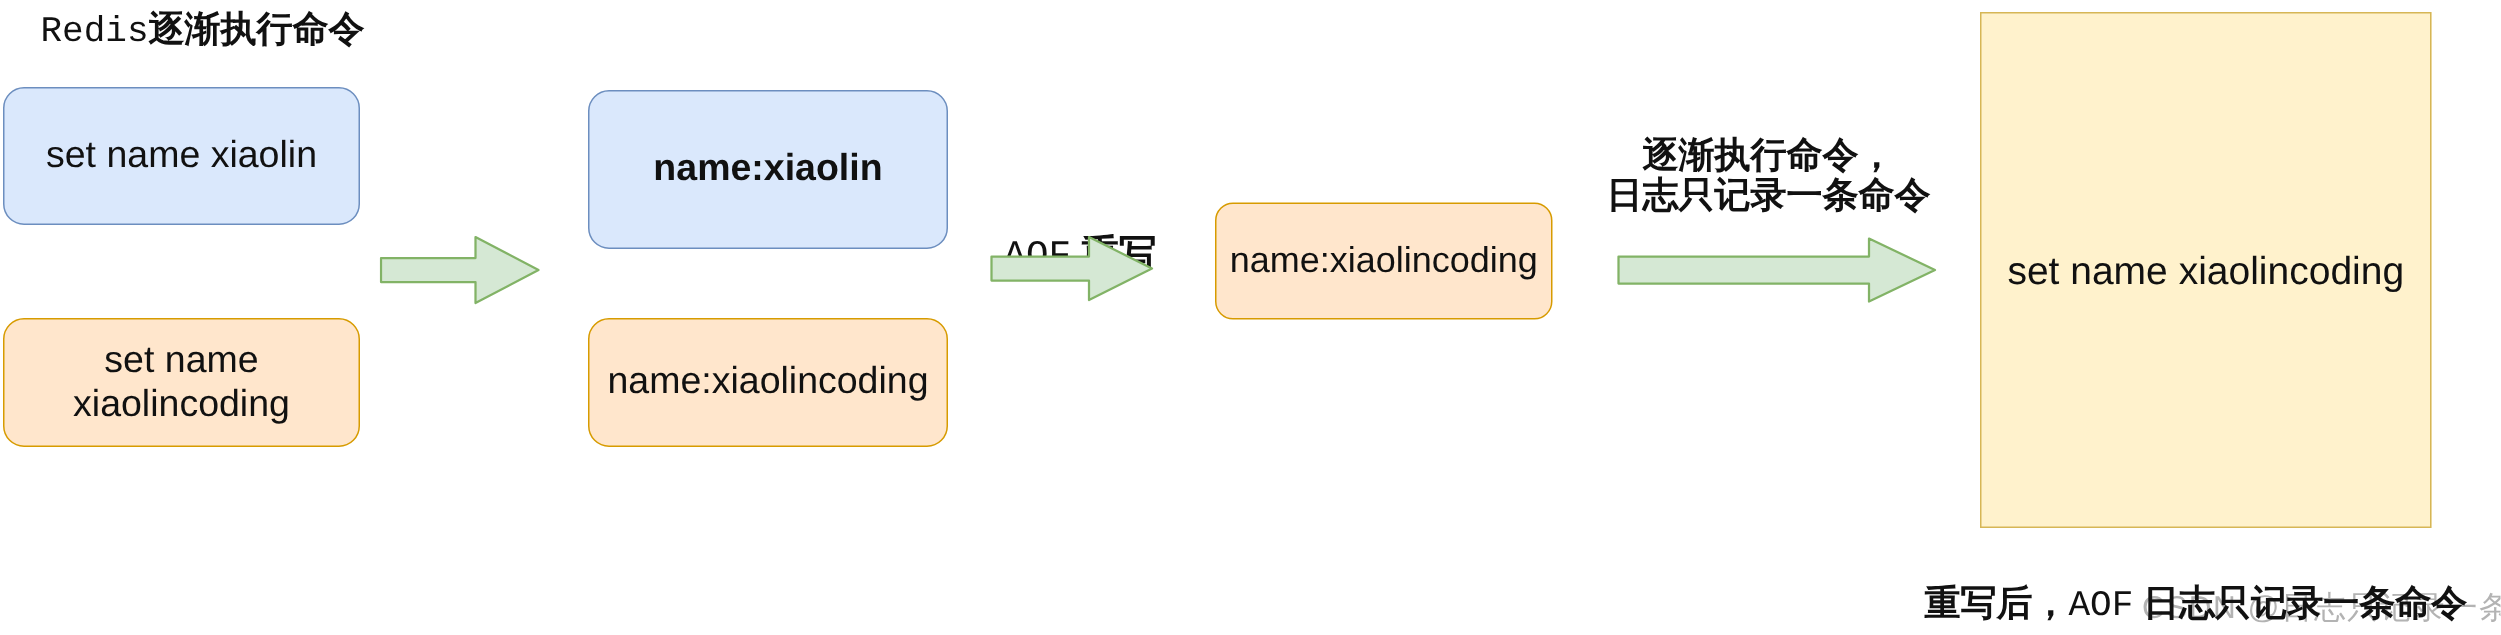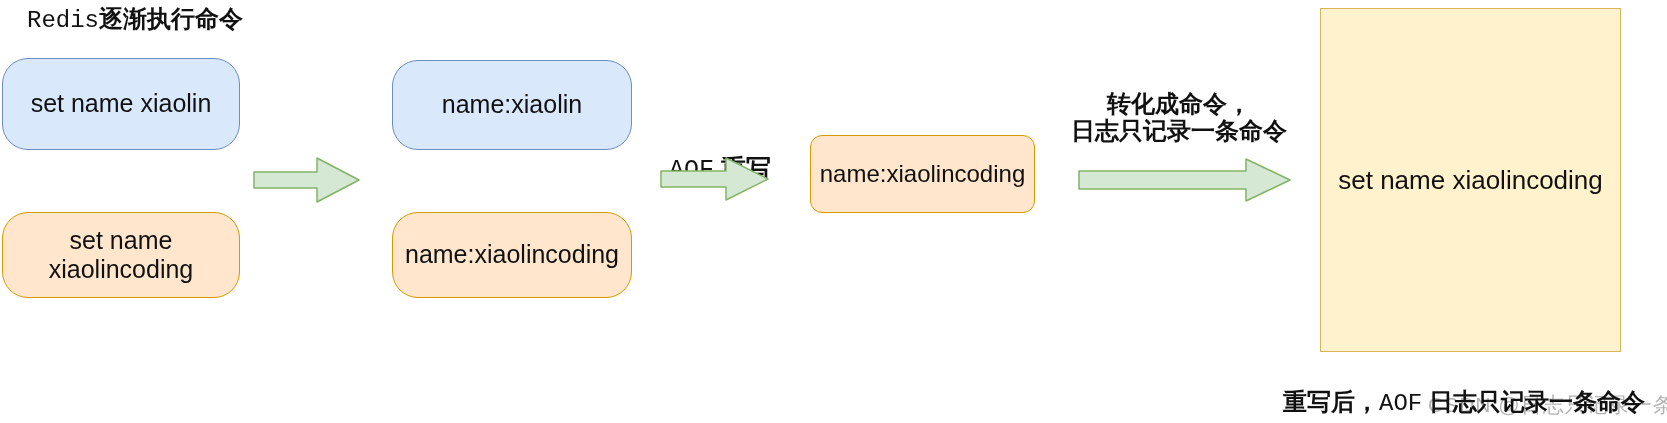--- a/index.html
+++ b/index.html
@@ -13,21 +13,21 @@
   *{margin:0;padding:0;box-sizing:border-box;}
   body{background:#ffffff;font-family:"Liberation Sans","DejaVu Sans",sans-serif;color:var(--text-color);}
   #canvas{position:relative;width:1667px;height:423px;background:#ffffff;overflow:hidden;}
 
   .title{position:absolute;font-size:24px;white-space:nowrap;}
   .mono{font-family:"Liberation Mono","DejaVu Sans Mono",monospace;font-weight:400;}
   .zh{font-weight:600;}
 
   .node{position:absolute;display:flex;align-items:center;justify-content:center;
         text-align:center;font-size:25px;line-height:1.18;border-style:solid;border-width:1.6px;}
-  .rounded{border-radius:26px;}
+  .rounded{border-radius:14px;}
   .blue{background:var(--blue-fill);border-color:var(--blue-border);}
   .orange{background:var(--orange-fill);border-color:var(--orange-border);}
   .yellow{background:var(--yellow-fill);border-color:var(--yellow-border);}
 
   .block-arrow{position:absolute;}
   .block-arrow polygon{fill:var(--arrow-fill);stroke:var(--arrow-border);stroke-width:1.5;stroke-linejoin:round;}
 
   .flow-label{position:absolute;font-size:25px;white-space:nowrap;text-align:center;}
   .convert-label{position:absolute;left:1056px;top:90px;width:246px;text-align:center;
                  font-size:24px;line-height:27px;}
@@ -50,21 +50,21 @@
 
   <div class="node orange rounded" style="left:2px;top:212px;width:238px;height:86px;padding:0 36px;">
     <span>set name xiaolincoding</span>
   </div>
 
   <svg class="block-arrow" style="left:253px;top:155px;" width="108" height="50" viewBox="0 0 108 50" aria-hidden="true">
     <polygon points="1,17 64,17 64,3 106,25 64,47 64,33 1,33"></polygon>
   </svg>
 
 
-  <div class="node blue rounded" style="left:392px;top:60px;width:240px;height:90px;">
+  <div class="node blue rounded" style="left:392px;top:60px;width:240px;height:106px;font-weight:bold;">
     <span>name:xiaolin</span>
   </div>
 
   <div class="node orange rounded" style="left:392px;top:212px;width:240px;height:86px;">
     <span style="white-space:nowrap;">name:xiaolincoding</span>
   </div>
 
   <div class="flow-label" style="left:650px;top:112px;width:140px;margin-top:40px;">
     <span class="mono">AOF</span><span class="zh"> 重写</span>
   </div>
@@ -72,21 +72,21 @@
   <svg class="block-arrow" style="left:660px;top:156px;" width="110" height="46" viewBox="0 0 110 46" aria-hidden="true">
     <polygon points="1,15 66,15 66,2 108,23 66,44 66,31 1,31"></polygon>
   </svg>
 
 
   <div class="node orange" style="left:810px;top:135px;width:225px;height:78px;border-radius:12px;font-size:24px;">
     <span style="white-space:nowrap;">name:xiaolincoding</span>
   </div>
 
   <div class="convert-label zh">
-    <div>转化成命令，</div>
+    <div>逐渐执行命令，</div>
     <div>日志只记录一条命令</div>
   </div>
 
   <svg class="block-arrow" style="left:1078px;top:157px;" width="214" height="46" viewBox="0 0 214 46" aria-hidden="true">
     <polygon points="1,14 168,14 168,2 212,23 168,44 168,32 1,32"></polygon>
   </svg>
 
   <div class="node yellow" style="left:1320px;top:8px;width:301px;height:344px;font-size:26px;">
     <span style="white-space:nowrap;">set name xiaolincoding</span>
   </div>

